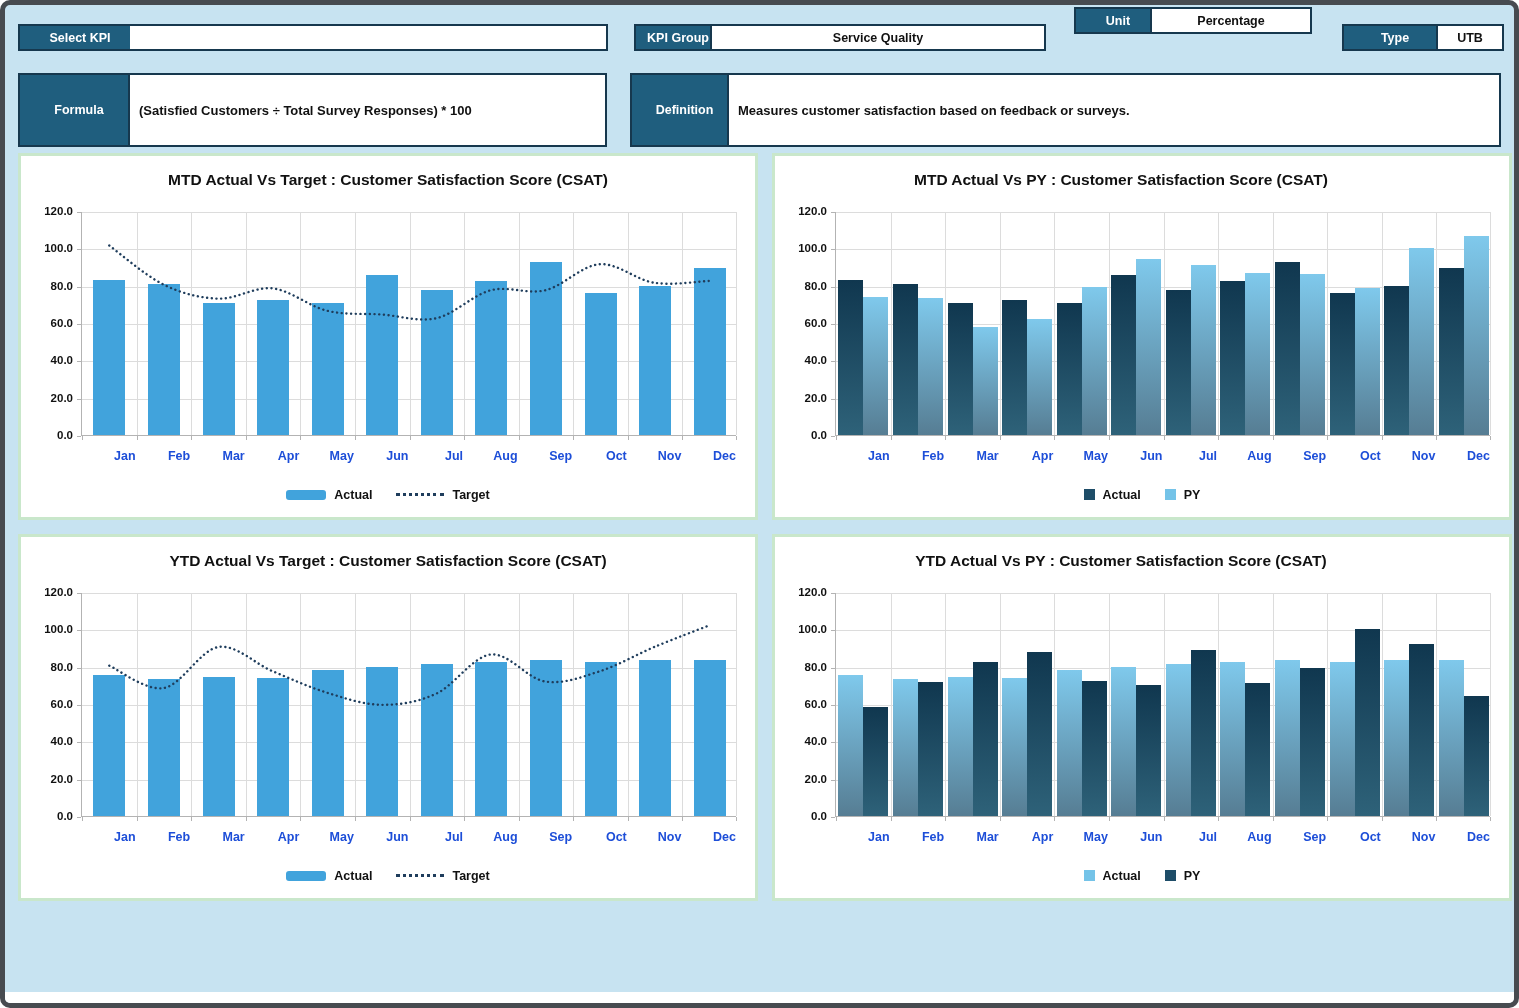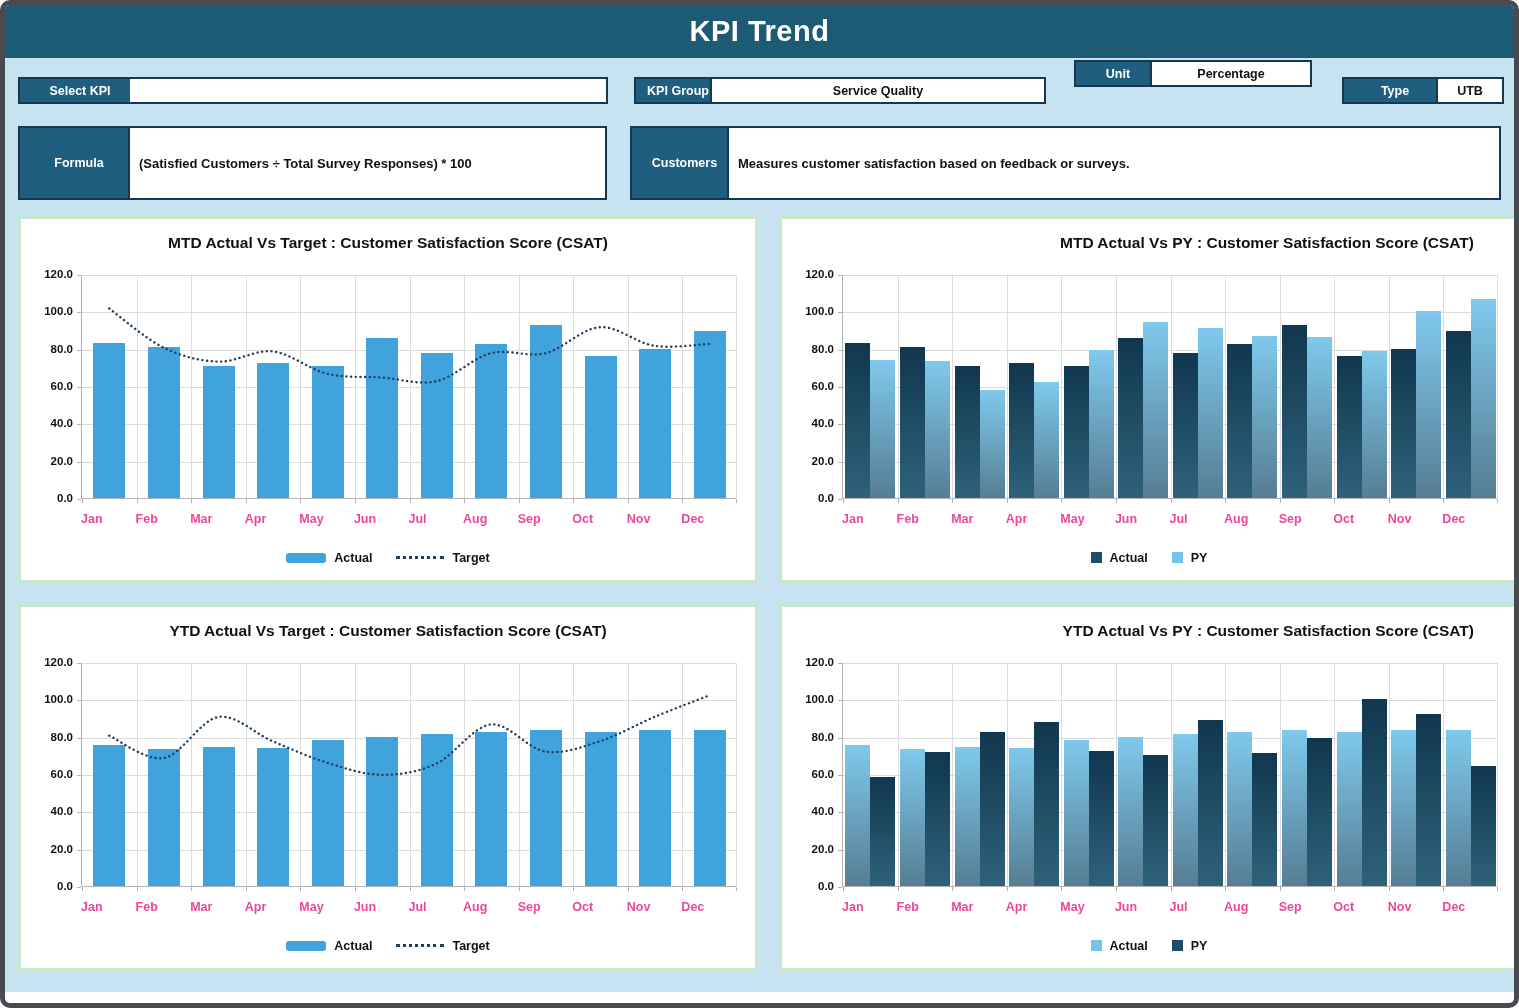--- a/index.html
+++ b/index.html
@@ -16,57 +16,54 @@
   .controls { position:relative; height:146px; }
   .ctl { position:absolute; display:flex; border:2px solid #16384e; background:#fff; }
   .ctl-label { background:var(--label-bg,#1f5e7e); color:#fff; display:flex; align-items:center; justify-content:center;
                font-weight:bold; font-size:12.5px; flex:0 0 auto;padding-left:10px; }
   .ctl-value { background:#ffffff; display:flex; align-items:center; justify-content:center;
                font-weight:bold; font-size:12.5px; color:#111; border-left:2px solid #16384e; flex:1 1 auto; }
   .ctl-value.yellow { background:var(--select-bg,#fafaae); }
   .ctl-value.left { justify-content:flex-start; padding-left:9px; font-size:13px; }
 
   
-  .charts { margin:12px 0 0 13px; width:1486px; display:grid;
-            grid-template-columns:740px 740px; grid-template-rows:367px 367px; gap:21px; }
+  .charts { margin:2px 0 0 13px; width:1486px; display:grid;
+            grid-template-columns:740px 740px; grid-template-rows:367px 367px; gap:14px; }
   .panel { background:#ffffff; border:3px solid var(--panel-border,#c9e7cb); display:flex; flex-direction:column; }
   .chart-title { height:50px; padding-top:15px; font-size:15.5px; font-weight:bold; color:#111; text-align:center; }
-  .chart-title.t-right { text-align:right; padding-right:42px; }
+  .chart-title.t-right { text-align:center; padding-right:42px; }
   .chart-body { position:relative; height:236px; }
   .plot { position:absolute; border-left:1px solid #b3b3b3; border-bottom:1px solid #b3b3b3; }
   .gridline-h { position:absolute; left:0; right:0; height:1px; background:#dcdcdc; }
   .gridline-v { position:absolute; top:0; bottom:0; width:1px; background:#dcdcdc; }
   .ytick { position:absolute; width:4px; height:1px; background:#b3b3b3; }
   .xtick { position:absolute; width:1px; height:4px; background:#b3b3b3; }
   .ylabel { position:absolute; width:52px; text-align:right; font-size:11.5px; font-weight:bold; color:#111; }
   .bar { position:absolute; bottom:0; }
   .bar-flat  { background:var(--accent,#41a3dc); }
   .bar-dark  { background:linear-gradient(180deg,var(--bar-dark-top,#10374f) 0%,var(--bar-dark-bottom,#2e6279) 100%); }
   .bar-light { background:linear-gradient(180deg,var(--bar-light-top,#7fc9ec) 0%,var(--bar-light-bottom,#567d93) 100%); }
   .line-svg { position:absolute; inset:0; overflow:visible; }
   .chart-xlabels { height:30px; position:relative; }
   .xrow { position:absolute; display:flex; padding-top:7px; }
-  .xrow span { flex:1 1 0; text-align:left; font-size:12.5px; font-weight:bold; color:#ec4899; }
+  .xrow span { flex:1 1 0; text-align:right; font-size:12.5px; font-weight:bold; color:#1d4ed8; }
   .chart-legend { flex:1; display:flex; align-items:center; justify-content:center; gap:24px; }
   .leg-item { display:flex; align-items:center; gap:8px; font-size:12.5px; font-weight:bold; color:#111; }
   .sw-flat { width:40px; height:10px; border-radius:3px; background:var(--accent,#41a3dc); }
   .sw-dotted { width:48px; height:0; border-top:3px dotted var(--line-color,#1f3d5c); }
   .sw-dark { width:11px; height:11px; background:var(--legend-dark,#1e4d68); }
   .sw-light { width:11px; height:11px; background:var(--legend-light,#74c3e8); }
 
   .bottom-strip { position:absolute; left:0; right:0; bottom:0; height:11px; background:#ffffff; }
 </style>
 </head>
 <body>
 
 <div class="frame">
 
-  <div class="titlebar">
-    <span>KPI Trend</span>
-  </div>
 
   <div class="controls">
 
     <div class="ctl" style="left:13px; top:19px; width:590px; height:27px;">
       <div class="ctl-label" style="width:110px;">Select KPI</div>
     </div>
 
     <div class="ctl" style="left:629px; top:19px; width:412px; height:27px;">
       <div class="ctl-label" style="width:74px;">KPI Group</div>
       <div class="ctl-value">Service Quality</div>
@@ -81,21 +78,21 @@
       <div class="ctl-label" style="width:92px;">Type</div>
       <div class="ctl-value">UTB</div>
     </div>
 
     <div class="ctl" style="left:13px; top:68px; width:589px; height:74px;">
       <div class="ctl-label" style="width:108px;">Formula</div>
       <div class="ctl-value left">(Satisfied Customers ÷ Total Survey Responses) * 100</div>
     </div>
 
     <div class="ctl" style="left:625px; top:68px; width:871px; height:74px;">
-      <div class="ctl-label" style="width:95px;">Customers</div>
+      <div class="ctl-label" style="width:95px;">Definition</div>
       <div class="ctl-value left">Measures customer satisfaction based on feedback or surveys.</div>
     </div>
 
   </div>
 
   <div class="charts">
     <div class="panel">
       <div class="chart-title">MTD Actual Vs Target : Customer Satisfaction Score (CSAT)</div>
       <div class="chart-body">
           <div class="plot" style="left: 60px; top: 6px; width: 655px; height: 224px;">

